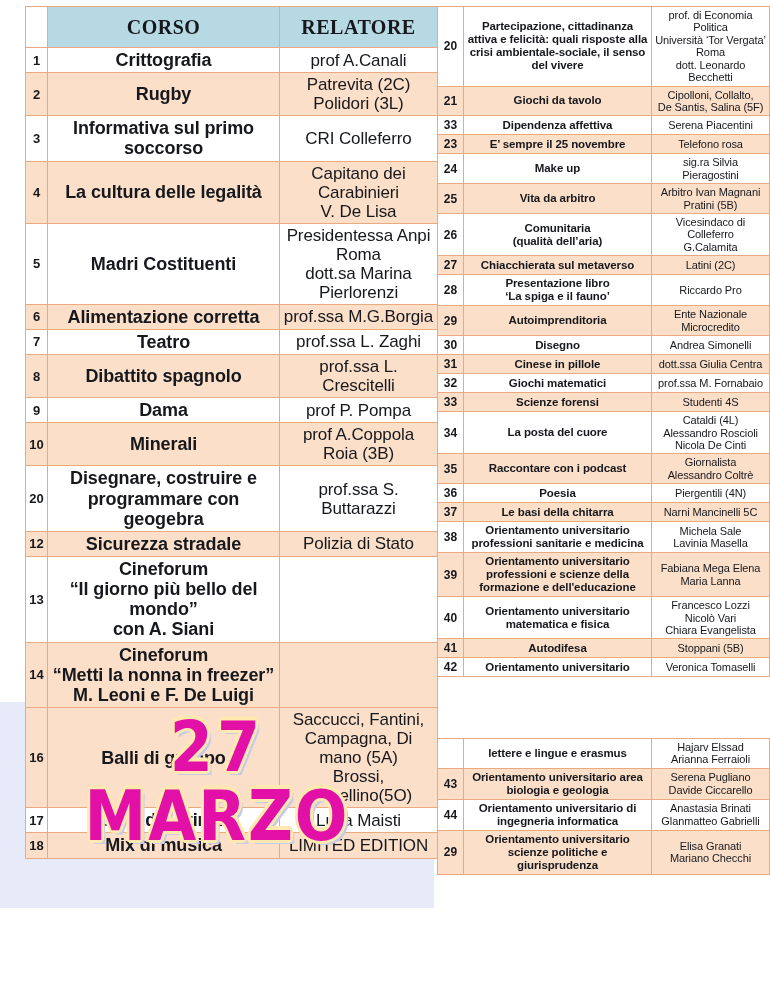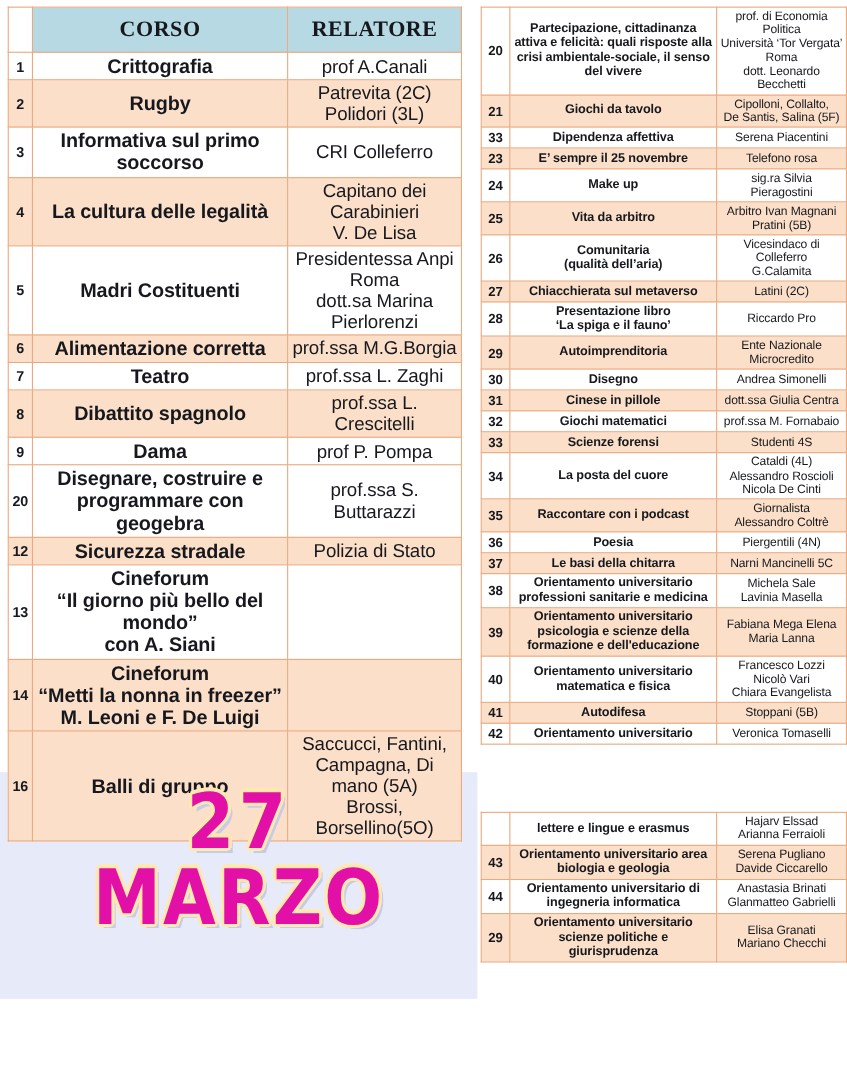--- a/index.html
+++ b/index.html
@@ -65,21 +65,21 @@
     letter-spacing:0.5px;
     color:#14161c;
     height:36px;
     border:1px solid #eaa97e;
   }
   .hdr-spacer{
     background:#ffffff;border:none;
   }
 
   
-  #left-table{left:7px;top:6px;width:362px;}
+  #left-table{left:25px;top:6px;width:362px;}
   #left-table col.c-num{width:22px;}
   #left-table col.c-corso{width:232px;}
   #left-table col.c-rel{width:158px;}
 
   
   #right-table{left:437px;top:6px;width:348px;}
   #right-table col.c-num{width:26px;}
   #right-table col.c-corso{width:188px;}
   #right-table col.c-rel{width:118px;}
   #right-table col.c-extra{width:16px;}
@@ -192,20 +192,25 @@
         <td class="num peach">8</td>
         <td class="corso peach">Dibattito spagnolo</td>
         <td class="relatore peach">prof.ssa L. Crescitelli</td>
       </tr>
       <tr>
         <td class="num white">9</td>
         <td class="corso white">Dama</td>
         <td class="relatore white">prof P. Pompa</td>
       </tr>
       <tr>
+        <td class="num peach">10</td>
+        <td class="corso peach">Minerali</td>
+        <td class="relatore peach">prof A.Coppola<br>Roia (3B)</td>
+      </tr>
+      <tr>
         <td class="num white">20</td>
         <td class="corso white">Disegnare, costruire e programmare con geogebra</td>
         <td class="relatore white">prof.ssa S. Buttarazzi</td>
       </tr>
       <tr>
         <td class="num peach">12</td>
         <td class="corso peach">Sicurezza stradale</td>
         <td class="relatore peach">Polizia di Stato</td>
       </tr>
       <tr>
@@ -215,20 +220,30 @@
       </tr>
       <tr>
         <td class="num peach">14</td>
         <td class="corso peach">Cineforum<br>“Metti la nonna in freezer”<br>M. Leoni e F. De Luigi</td>
         <td class="relatore peach"></td>
       </tr>
       <tr>
         <td class="num peach">16</td>
         <td class="corso peach">Balli di gruppo</td>
         <td class="relatore peach">Saccucci, Fantini, Campagna, Di mano (5A)<br>Brossi, Borsellino(5O)</td>
+      </tr>
+      <tr>
+        <td class="num white">17</td>
+        <td class="corso white">Scena del crimine</td>
+        <td class="relatore white">Luca Maisti</td>
+      </tr>
+      <tr>
+        <td class="num peach">18</td>
+        <td class="corso peach">Mix di musica</td>
+        <td class="relatore peach">LIMITED EDITION</td>
       </tr>
     </tbody>
 </table>
 
 <table class="sched rt" id="right-table">
   <colgroup>
     <col class="c-num">
       <col class="c-corso">
       <col class="c-rel">
       <col class="c-extra">
@@ -343,21 +358,21 @@
         <td class="clip-col peach"></td>
       </tr>
       <tr>
         <td class="num white">38</td>
         <td class="corso white">Orientamento universitario professioni sanitarie e medicina</td>
         <td class="relatore white">Michela Sale<br>Lavinia Masella</td>
         <td class="clip-col white"></td>
       </tr>
       <tr>
         <td class="num peach">39</td>
-        <td class="corso peach">Orientamento universitario psicologia e scienze della formazione e dell'educazione</td>
+        <td class="corso peach">Orientamento universitario professioni e scienze della formazione e dell'educazione</td>
         <td class="relatore peach">Fabiana Mega Elena<br>Maria Lanna</td>
         <td class="clip-col peach"></td>
       </tr>
       <tr>
         <td class="num white">40</td>
         <td class="corso white">Orientamento universitario matematica e fisica</td>
         <td class="relatore white">Francesco Lozzi<br>Nicolò Vari<br>Chiara Evangelista</td>
         <td class="clip-col white"></td>
       </tr>
       <tr>

